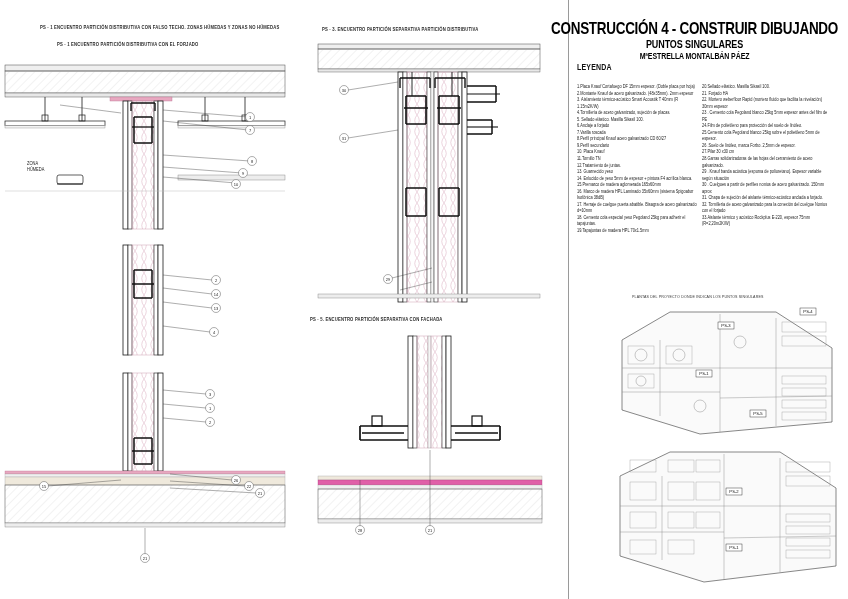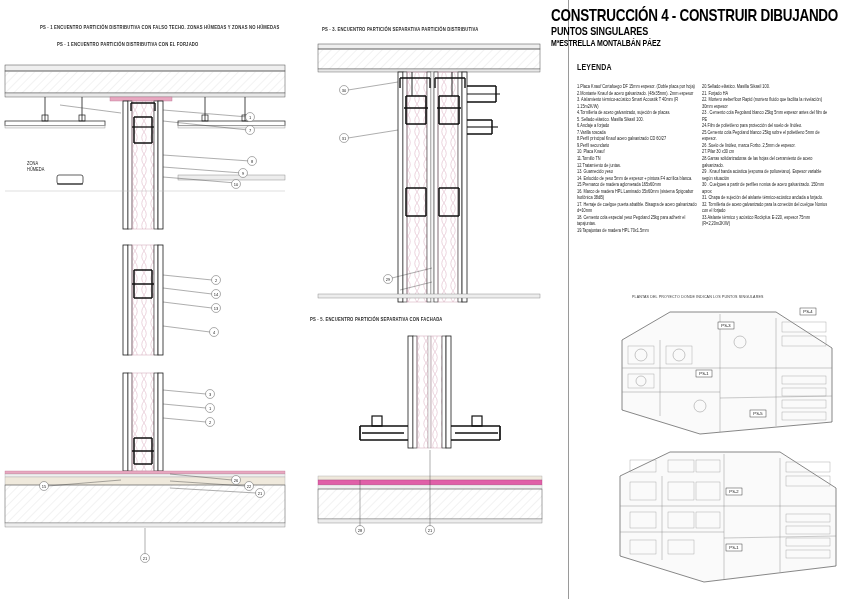--- a/index.html
+++ b/index.html
@@ -9,21 +9,21 @@
 
   
   .divider{position:absolute;left:568px;top:0;width:1px;height:599px;background:#9a9a9a;}
 
   
   .dtitle{position:absolute;font-size:4.2px;letter-spacing:.18px;
           font-weight:700;color:#2b2b2b;white-space:nowrap;
           transform:scaleY(1.35);transform-origin:left top;}
 
   
-  .hdr{position:absolute;right:10px;top:6px;text-align:left;}
+  .hdr{position:absolute;right:10px;top:19px;text-align:center;}
   .hdr .l1{font-size:13.5px;font-weight:700;letter-spacing:-0.3px;
            transform:scaleY(1.22);transform-origin:right top;color:#000;}
   .hdr .l2{font-size:9px;font-weight:700;letter-spacing:-0.1px;margin-top:4px;
            transform:scaleY(1.2);transform-origin:right top;color:#000;}
   .hdr .l3{font-size:7px;font-weight:700;letter-spacing:-0.1px;margin-top:4px;
            transform:scaleY(1.2);transform-origin:right top;color:#000;}
 
   .leyenda{position:absolute;left:577px;top:62px;font-size:7px;font-weight:700;
            letter-spacing:.2px;transform:scaleY(1.25);transform-origin:left top;}
 

